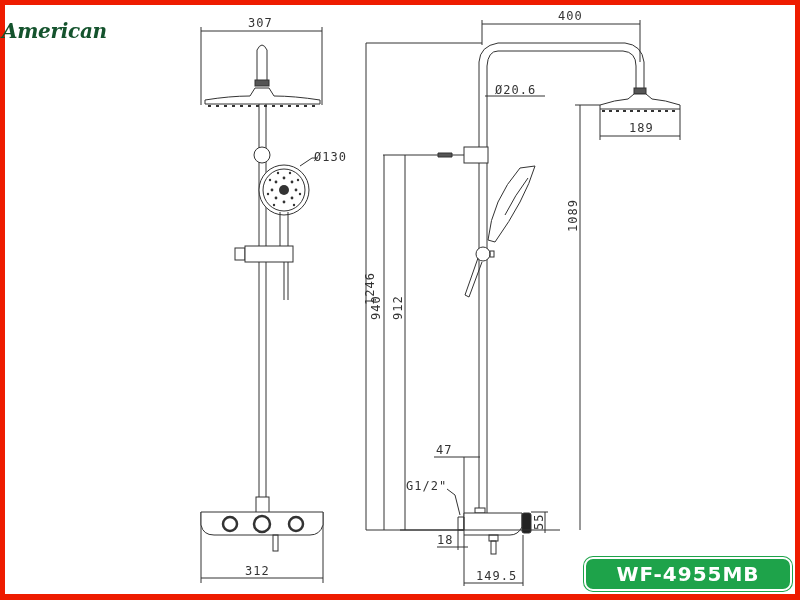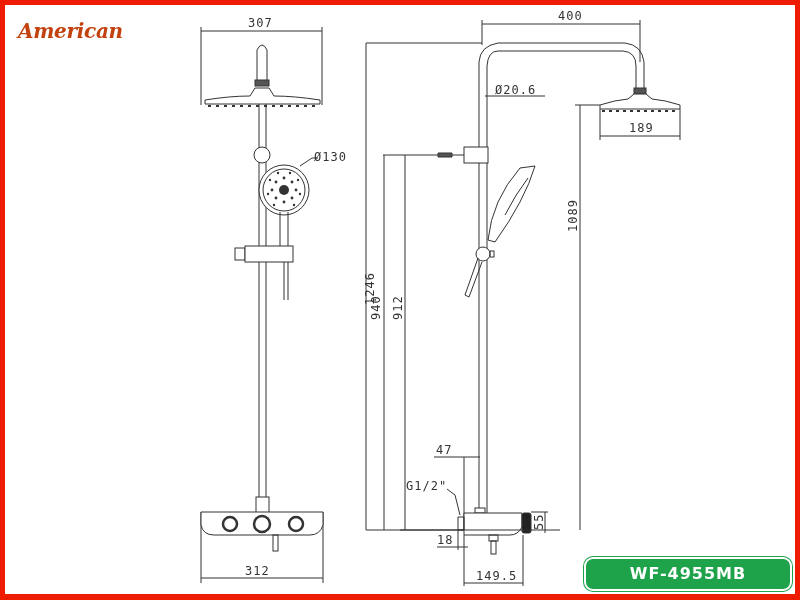--- a/index.html
+++ b/index.html
@@ -1,22 +1,22 @@
 <!DOCTYPE html>
 <html><head>
 <meta charset="utf-8">
 <style>
   html, body { margin: 0; padding: 0; background: #ffffff; }
   body { width: 800px; height: 600px; position: relative; overflow: hidden; font-family: "Liberation Sans", sans-serif; }
   .frame { position: absolute; left: 0; top: 0; width: 800px; height: 600px; box-sizing: border-box; border: 5px solid #ee1c00; border-bottom-width: 6px; background: #fff; }
-  .logo { position: absolute; left: 18px; top: 20px; font-family: "DejaVu Serif", serif; font-style: italic; font-weight: bold; color: #c2410c; font-size: 20px; line-height: 22px; letter-spacing: -0.3px; }
+  .logo { position: absolute; left: 2px; top: 20px; font-family: "DejaVu Serif", serif; font-style: italic; font-weight: bold; color: #14532d; font-size: 20px; line-height: 22px; letter-spacing: -0.3px; }
   .logo span { display: block; }
   svg.drawing { position: absolute; left: 0; top: 0; }
   .dim { font-family: "DejaVu Sans Mono", monospace; font-size: 12px; fill: #333; letter-spacing: 1px; }
-  .badge { position: absolute; left: 584px; top: 557px; width: 204px; height: 30px; background: #1ea34a; border-radius: 9px; border: 2px solid #fff; box-shadow: 0 0 0 1px #1ea34a; color: #fff; font-family: "DejaVu Sans", sans-serif; font-weight: bold; font-size: 16px; line-height: 30px; text-align: center; letter-spacing: 1px; }
+  .badge { position: absolute; left: 584px; top: 557px; width: 204px; height: 30px; background: #1ea34a; border-radius: 9px; border: 2px solid #fff; box-shadow: 0 0 0 1px #1ea34a; color: #fff; font-family: "DejaVu Sans", sans-serif; font-weight: bold; font-size: 20px; line-height: 30px; text-align: center; letter-spacing: 1px; }
 </style>
 </head>
 <body>
 
 <div class="frame"></div>
 
 <div class="logo">
   <span>American</span>
 </div>
 

